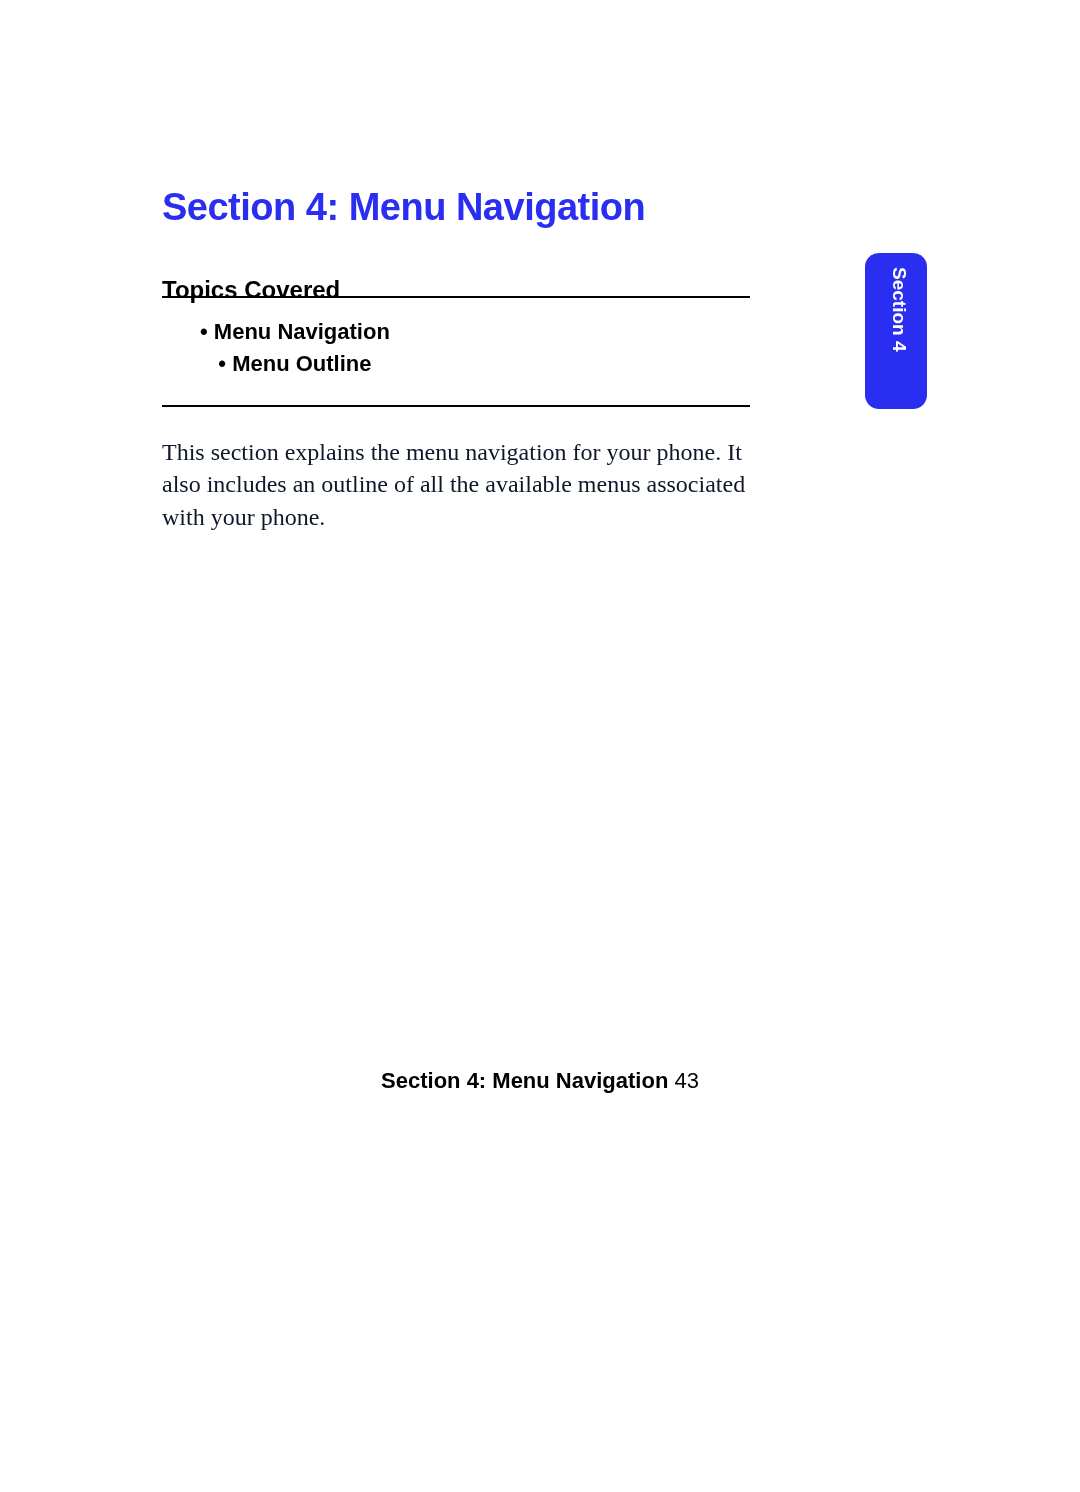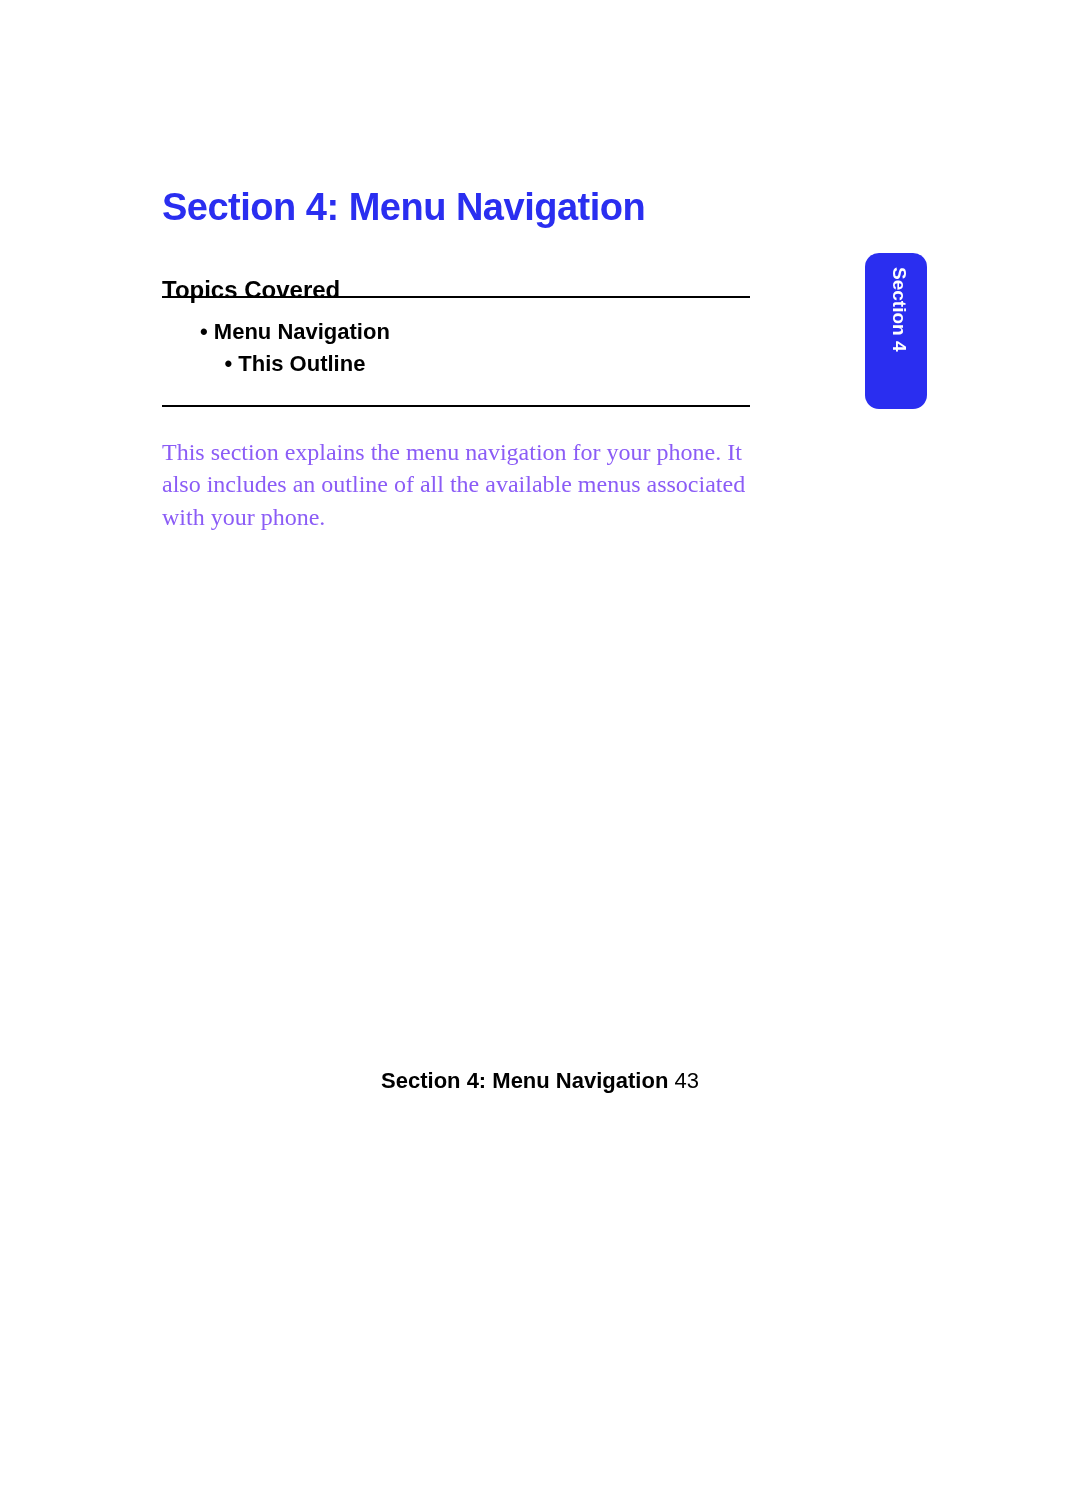--- a/index.html
+++ b/index.html
@@ -86,21 +86,21 @@
     border-top: 2.5px solid #000;
   }
   .body-text {
     position: absolute;
     left: 162px;
     top: 436px;
     width: 600px;
     font-family: "Book Antiqua", Palatino, "Palatino Linotype", Georgia, serif;
     font-size: 24px;
     line-height: 1.35;
-    color: #8b5cf6;
+    color: #0f172a;
   }
   .footer {
     position: absolute;
     bottom: 150px;
     left: 0;
     width: 1080px;
     text-align: center;
   }
   .footer-line {
     font-family: Arial, Helvetica, sans-serif;
@@ -122,21 +122,21 @@
 
   <div class="tab">
     <div class="tab-label">Section 4</div>
   </div>
 
   <div class="topics-heading">Topics Covered</div>
   <div class="rule-top"></div>
 
   <div class="topics-list">
     <div class="item">Menu Navigation</div>
-    <div class="item">This Outline</div>
+    <div class="item">Menu Outline</div>
   </div>
 
   <div class="rule-bottom"></div>
 
   <div class="body-text">This section explains the menu navigation for your phone. It also includes an outline of all the available menus associated with your phone.</div>
 
   <div class="footer">
     <span class="footer-line">
       <span class="footer-section">Section 4: Menu Navigation</span>
       <span class="footer-page">43</span>

